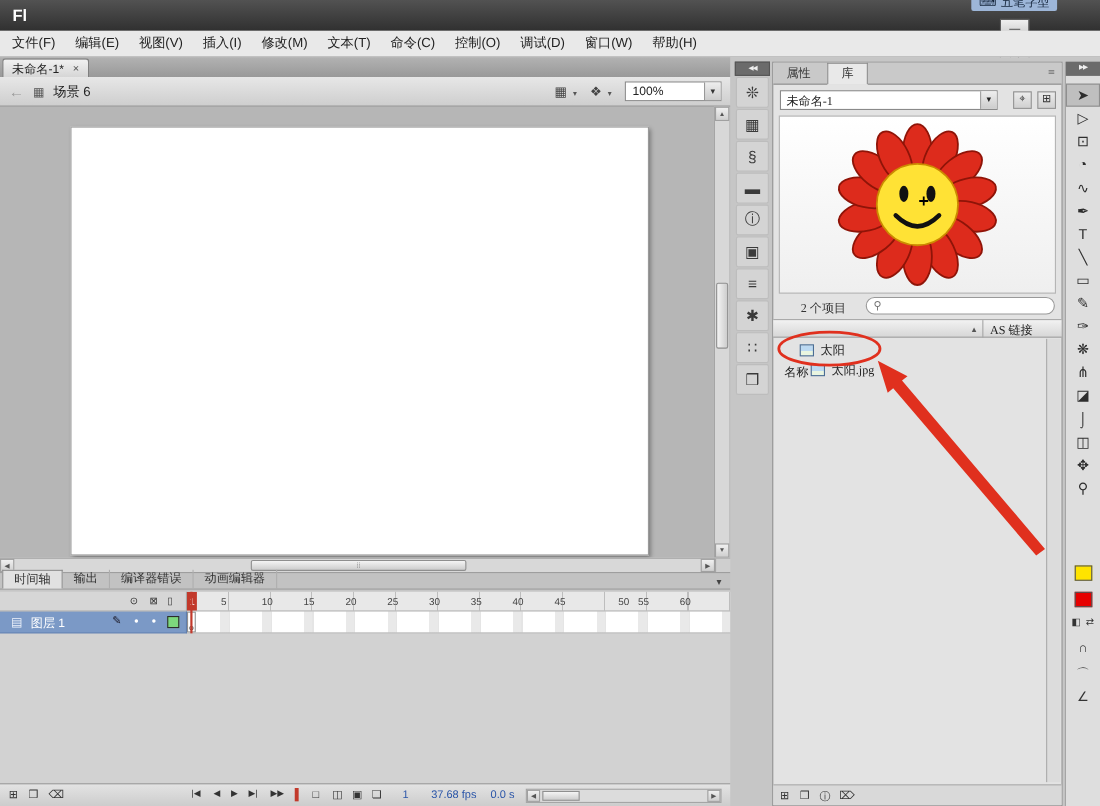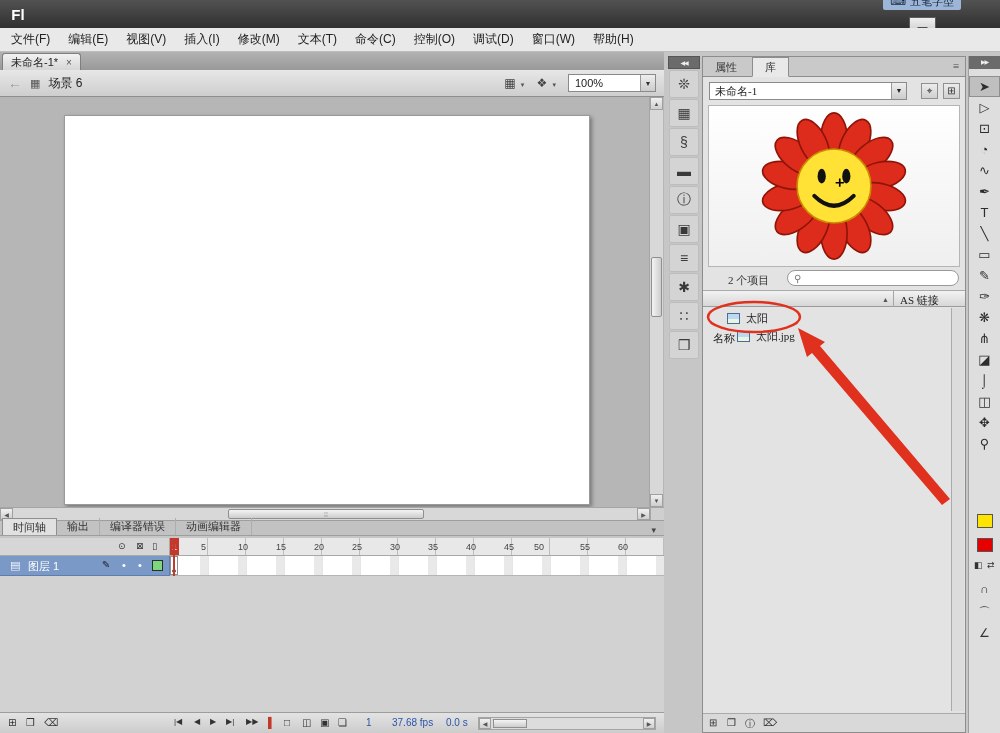--- a/index.html
+++ b/index.html
@@ -83,21 +83,21 @@
     border-bottom:1px solid #a8a8a8; border-right:1px solid #a8a8a8; }
   .tl-hicon { position:absolute; top:3px; font-size:9px; color:#333; }
   .tl-ruler { position:absolute; left:170px; top:0; width:494px; height:18px; overflow:hidden;
     background:repeating-linear-gradient(90deg, transparent 0 37px, #bdbdbd 37px 38px), #e8e8e8;
     border-bottom:1px solid #a8a8a8; }
   .ph-marker { position:absolute; left:0; top:0; width:9px; height:18px; background:#c2392b; }
   .fnum { position:absolute; top:4px; font-size:9px; color:#444; }
   .fnum:nth-of-type(1){left:2px;color:#fff;} .fnum:nth-of-type(2){left:31px;} .fnum:nth-of-type(3){left:68px;}
   .fnum:nth-of-type(4){left:106px;} .fnum:nth-of-type(5){left:144px;} .fnum:nth-of-type(6){left:182px;}
   .fnum:nth-of-type(7){left:220px;} .fnum:nth-of-type(8){left:258px;} .fnum:nth-of-type(9){left:296px;}
-  .fnum:nth-of-type(10){left:334px;} .fnum:nth-of-type(11){left:364px;} .fnum:nth-of-type(12){left:410px;}
+  .fnum:nth-of-type(10){left:334px;} .fnum:nth-of-type(11){left:392px;} .fnum:nth-of-type(12){left:410px;}
   .fnum:nth-of-type(13){left:448px;}
   .tl-layer-left { position:absolute; left:0; top:18px; width:170px; height:20px; background:#7b99c6;
     border-bottom:1px solid #5f7eae; border-right:1px solid #5f7eae; color:#fff; font-size:11px; }
   .ll-icon { position:absolute; left:10px; top:3px; font-size:11px; color:#eef3fb; }
   .ll-label { position:absolute; left:28px; top:3px; }
   .ll-pencil { position:absolute; left:102px; top:3px; color:#223; font-size:10px; }
   .ll-dot1 { position:absolute; left:122px; top:3px; color:#fff; }
   .ll-dot2 { position:absolute; left:138px; top:3px; color:#fff; }
   .ll-green { position:absolute; left:152px; top:4px; width:11px; height:11px; background:#7dd87d; border:1px solid #2c2c2c; }
   .tl-frames { position:absolute; left:170px; top:18px; width:494px; height:20px; border-bottom:1px solid #b5b5b5;

